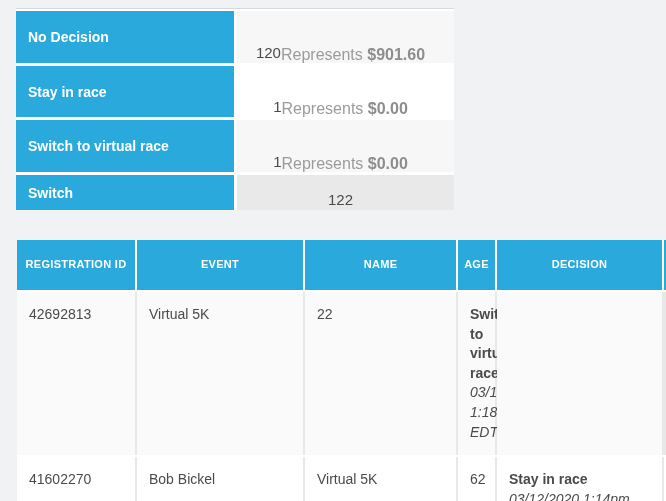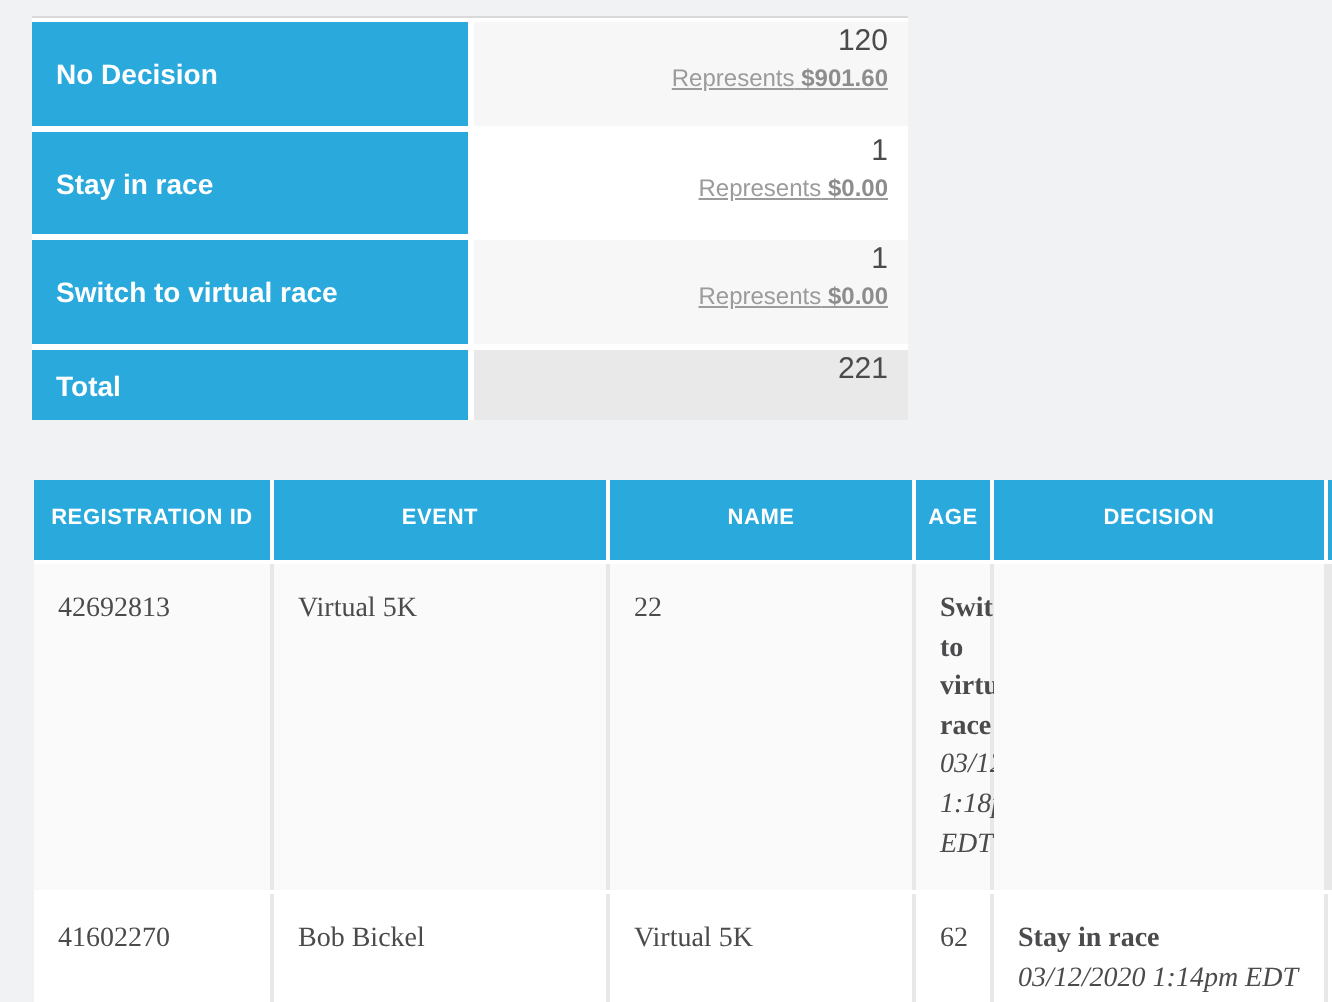--- a/index.html
+++ b/index.html
@@ -30,38 +30,38 @@
     background: var(--accent-blue, #29a9dc);
     color: #ffffff;
     font-size: 14px;
     font-weight: bold;
     display: flex;
     align-items: center;
     padding-left: 12px;
   }
   .summary-value {
     display: flex;
-    flex-direction: column;
+    flex-direction: row;
+    justify-content: center;
     align-items: flex-end;
     text-align: right;
     padding-right: 10px;
   }
   .summary-value.shaded { background: var(--muted-bg, #f7f7f8); }
   .summary-value.white  { background: #ffffff; }
   .summary-value.total  { background: var(--total-bg, #e9e9ea); }
   .summary-count {
     font-size: 15px;
     color: var(--text-dark, #4b4b4d);
     line-height: 20px;
   }
   .summary-represents {
-    font-size: 12px;
+    font-size: 16px;
     color: var(--text-gray, #9b9b9b);
     line-height: 16px;
-    text-decoration: underline;
   }
   .summary-represents b { color: #8d8d8d; }
 
   
   .reg-table {
     position: absolute;
     left: 17px;
     top: 240px;
     width: 727px;
     background: #ffffff;
@@ -70,21 +70,21 @@
     display: grid;
     grid-template-columns: 118px 166px 151px 37px 165px 80px;
     gap: 2px;
   }
   .reg-header-cell {
     background: var(--accent-blue, #29a9dc);
     color: #ffffff;
     font-size: 11px;
     font-weight: bold;
     letter-spacing: 0.3px;
-    height: 40px;
+    height: 50px;
     display: flex;
     align-items: center;
     justify-content: center;
     text-align: center;
     line-height: 1.45;
     padding: 0 6px;
   }
   .reg-body {
     margin-top: 2px;
     display: flex;
@@ -94,21 +94,20 @@
   .reg-row { background: #e8e8e8; } 
   .reg-row.stripe .reg-cell { background: var(--stripe-bg, #fafafa); }
   .reg-row.plain  .reg-cell { background: #ffffff; }
   .reg-row-1 { min-height: 106px; }
   .reg-row-2 { min-height: 130px; }
   .reg-cell {
     font-size: 14px;
     color: var(--text-dark, #4b4b4d);
     padding: 13px 12px;
     line-height: 1.4;
-    font-family: Liberation Serif, serif;
   }
   .decision-choice { font-weight: bold; display: block; }
   .decision-time   { font-style: italic; display: block; }
 </style>
 </head>
 <body>
 
 <div class="summary-table">
 
   <div class="summary-label">No Decision</div>
@@ -131,23 +130,23 @@
 
   <div class="summary-label">Switch to virtual race</div>
   <div class="summary-value shaded">
     <span class="summary-count">1</span>
     <span class="summary-represents">
       <span>Represents</span>
       <b>$0.00</b>
     </span>
   </div>
 
-  <div class="summary-label">Total</div>
+  <div class="summary-label">Switch</div>
   <div class="summary-value total">
-    <span class="summary-count">221</span>
+    <span class="summary-count">122</span>
   </div>
 
 </div>
 
 <div class="reg-table">
 
   <div class="reg-header">
     <div class="reg-header-cell">REGISTRATION ID</div>
     <div class="reg-header-cell">EVENT</div>
     <div class="reg-header-cell">NAME</div>

